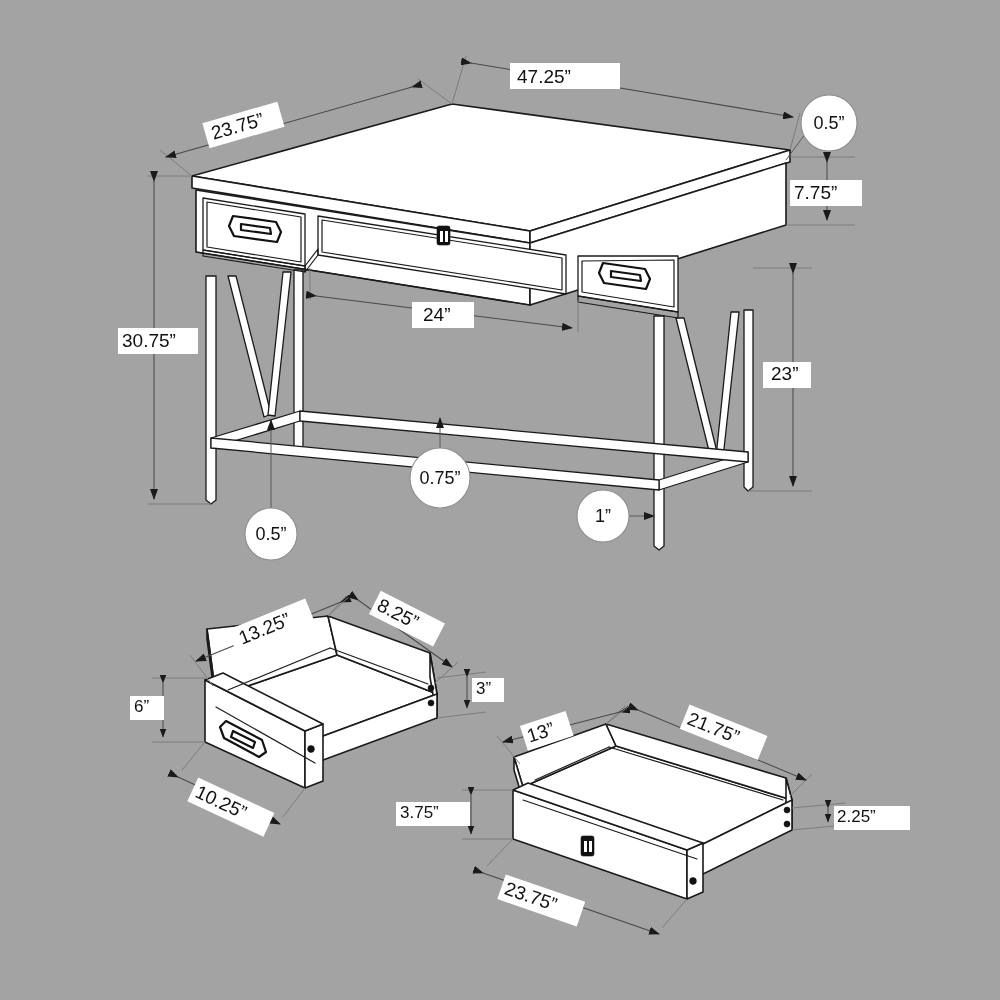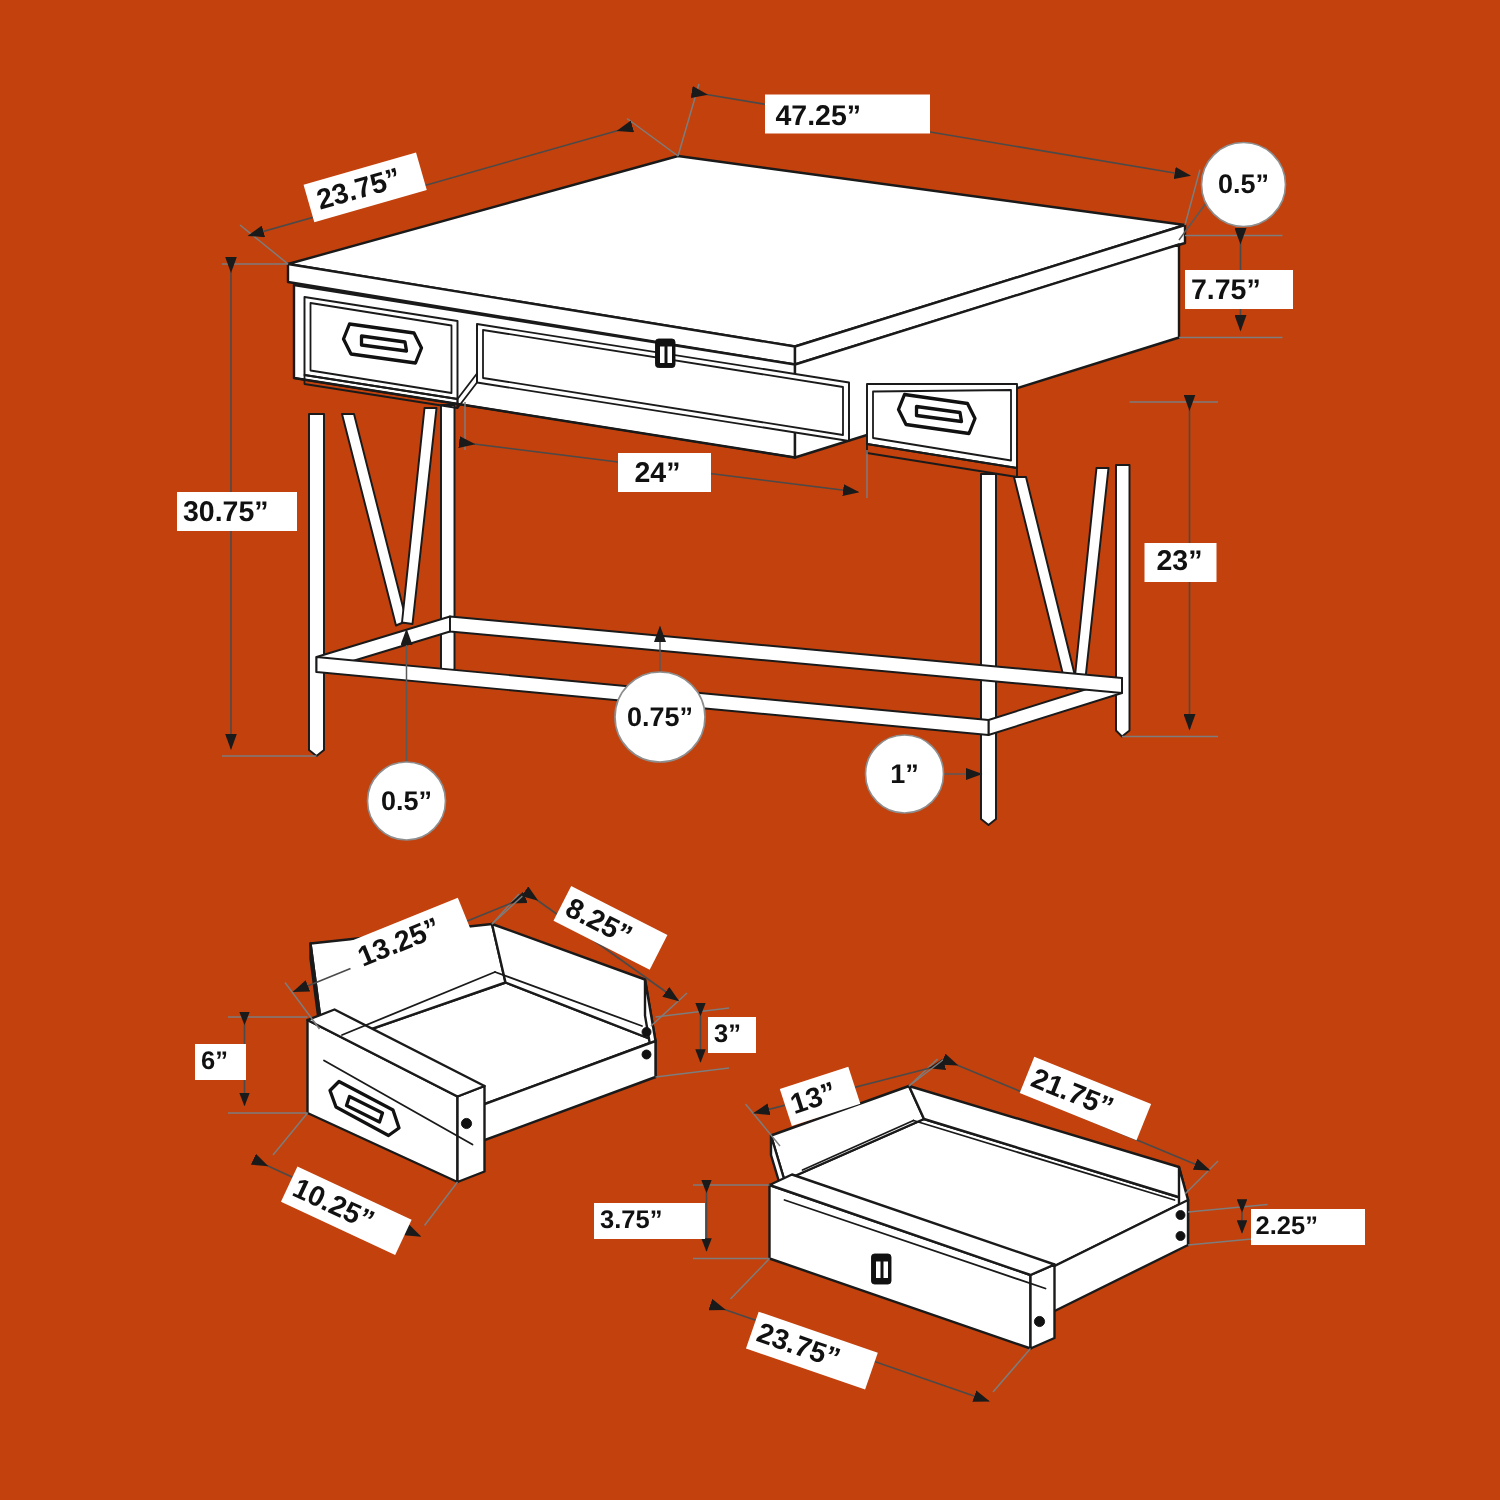--- a/index.html
+++ b/index.html
@@ -11,22 +11,21 @@
   body {
     width: 1000px;
     height: 1000px;
     font-family: "Liberation Sans", sans-serif;
     overflow: hidden;
   }
   #sheet {
     position: relative;
     width: 1000px;
     height: 1000px;
-    background: #c2410c;
-    font-weight: bold;
+    background: #a3a3a3;
   }
   svg#drawing {
     display: block;
     width: 1000px;
     height: 1000px;
   }
   .obj      { fill: #ffffff; stroke: #1a1a1a; stroke-width: 1.6; stroke-linejoin: round; stroke-linecap: round; }
   .objthin  { fill: none;    stroke: #1a1a1a; stroke-width: 1.2; stroke-linejoin: round; stroke-linecap: round; }
   .objfill  { fill: #ffffff; stroke: #1a1a1a; stroke-width: 1.3; stroke-linejoin: round; }
   .metal    { fill: #ffffff; stroke: #1a1a1a; stroke-width: 1.3; stroke-linejoin: round; }

